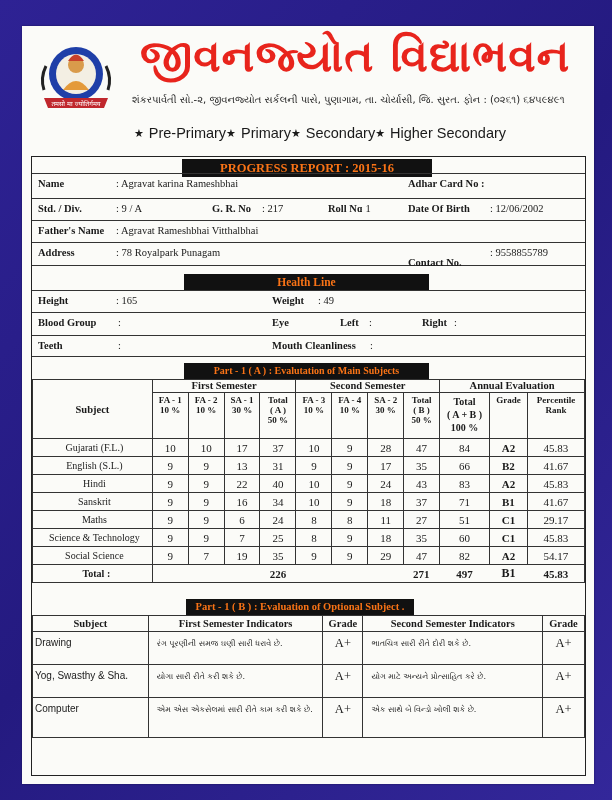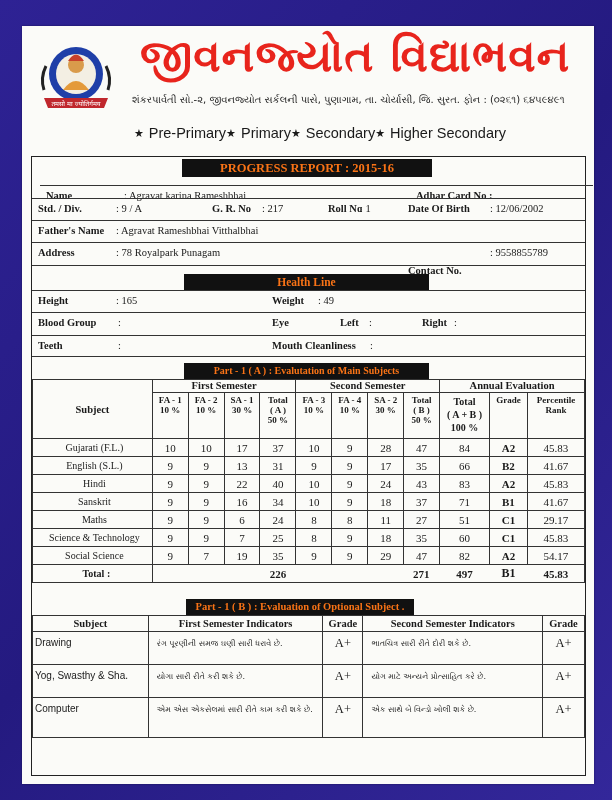--- a/index.html
+++ b/index.html
@@ -128,21 +128,21 @@
   <div class="levels">
     <div><span class="star">★</span><span>Pre-Primary</span></div>
     <div><span class="star">★</span><span>Primary</span></div>
     <div><span class="star">★</span><span>Secondary</span></div>
     <div><span class="star">★</span><span>Higher Secondary</span></div>
   </div>
 
   <div class="frame">
     <div class="banner b1">PROGRESS REPORT : 2015-16</div>
 
-    <div class="info-row" style="top:28px;height:21px;margin-left:8px;">
+    <div class="info-row" style="top:16px;height:21px;">
       <span class="cell lbl" style="left:6px">Name</span>
       <span class="cell" style="left:84px">: Agravat karina Rameshbhai</span>
       <span class="cell lbl" style="left:376px">Adhar Card No :</span>
       <span class="cell" style="left:456px"></span>
     </div>
     <div class="info-row" style="top:41px;height:22px;">
       <span class="cell lbl" style="left:6px">Std. / Div.</span>
       <span class="cell" style="left:84px">: 9  /  A</span>
       <span class="cell lbl" style="left:180px">G. R. No</span>
       <span class="cell" style="left:230px">: 217</span>
@@ -151,21 +151,21 @@
       <span class="cell lbl" style="left:376px">Date Of Birth</span>
       <span class="cell" style="left:458px">: 12/06/2002</span>
     </div>
     <div class="info-row" style="top:63px;height:22px;">
       <span class="cell lbl" style="left:6px">Father's Name</span>
       <span class="cell" style="left:84px">: Agravat Rameshbhai Vitthalbhai</span>
     </div>
     <div class="info-row" style="top:85px;height:24px;border-bottom:1.2px solid #333;">
       <span class="cell lbl" style="left:6px">Address</span>
       <span class="cell" style="left:84px">: 78 Royalpark  Punagam</span>
-      <span class="cell lbl" style="left:376px;top:22px">Contact No.</span>
+      <span class="cell lbl" style="left:376px;top:14px">Contact No.</span>
       <span class="cell" style="left:458px">: 9558855789</span>
     </div>
 
     <div class="banner b2">Health Line</div>
     <div class="info-row" style="top:133px;height:22px;">
       <span class="cell lbl" style="left:6px">Height</span>
       <span class="cell" style="left:84px">: 165</span>
       <span class="cell lbl" style="left:240px">Weight</span>
       <span class="cell" style="left:286px">: 49</span>
     </div>

